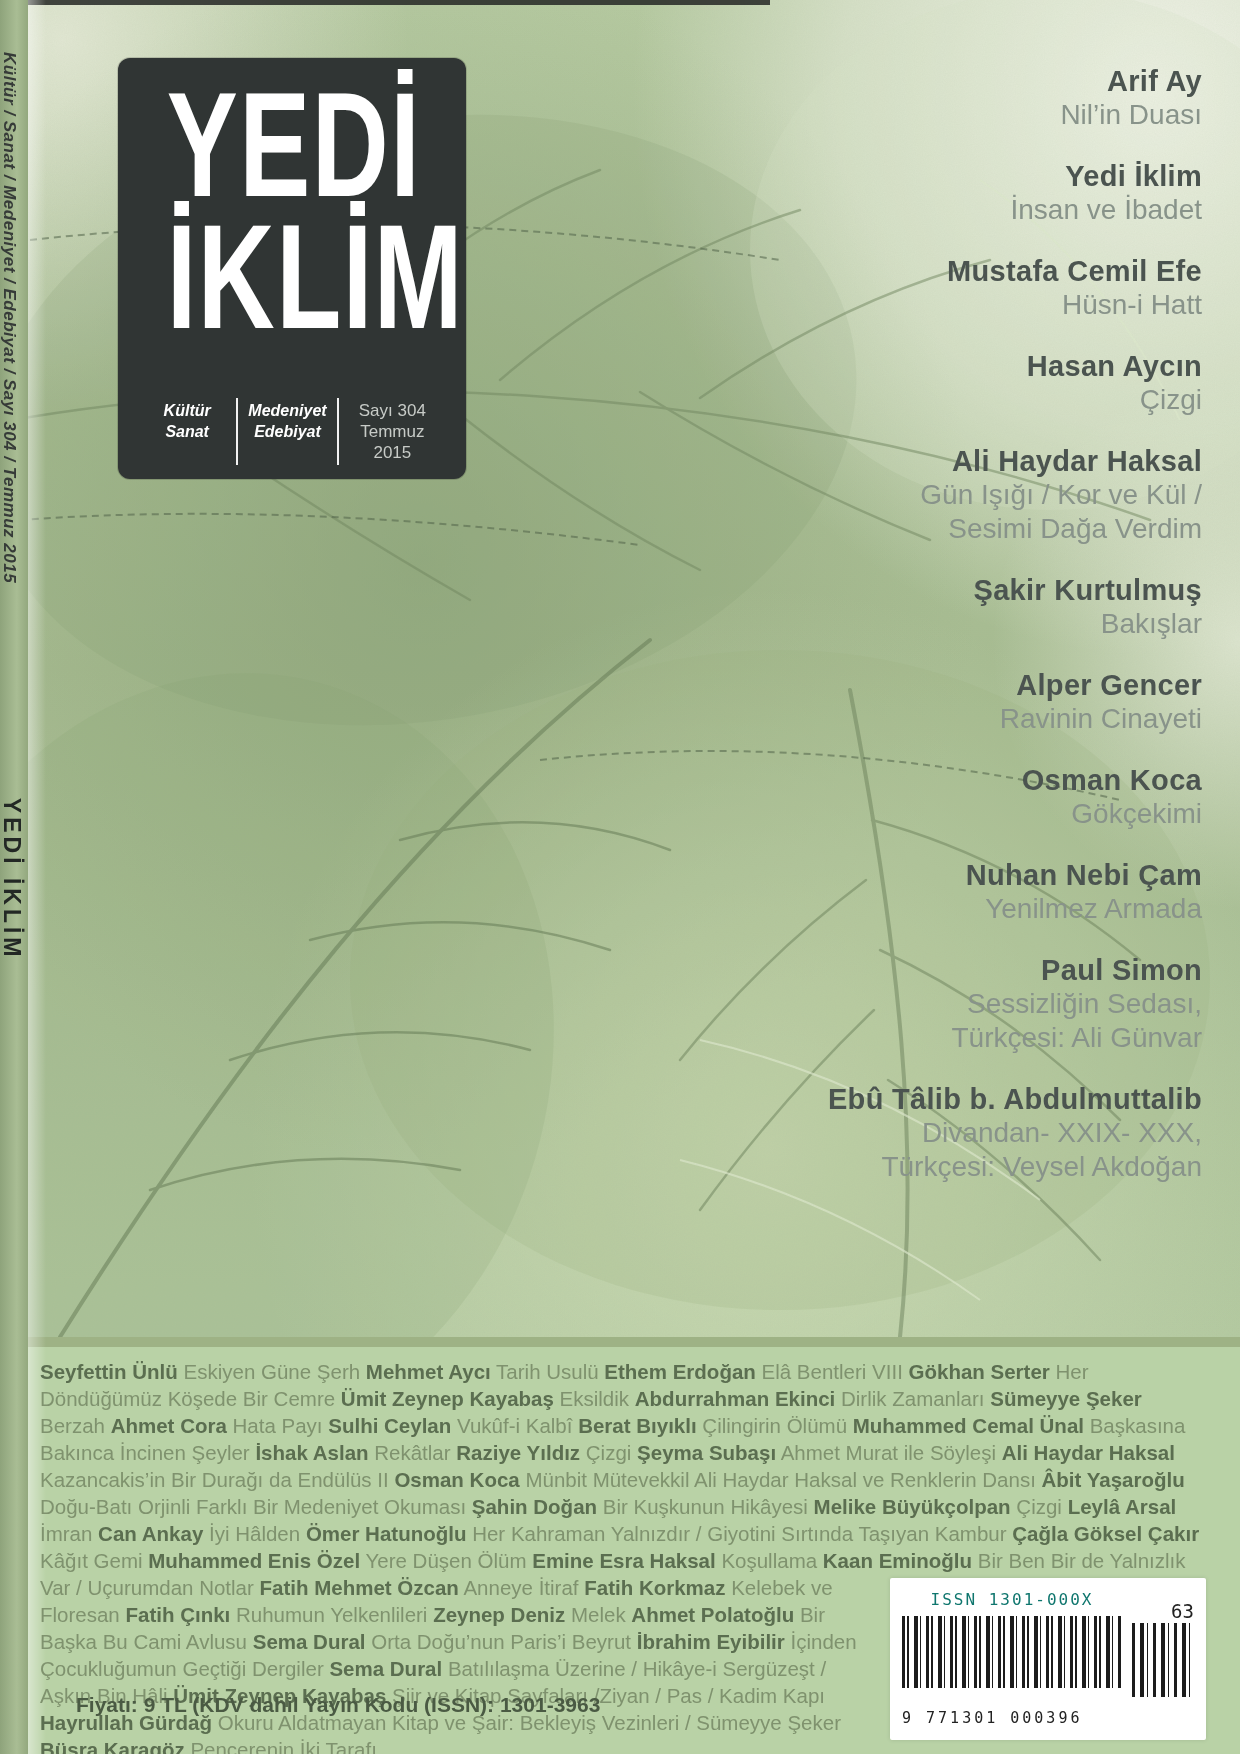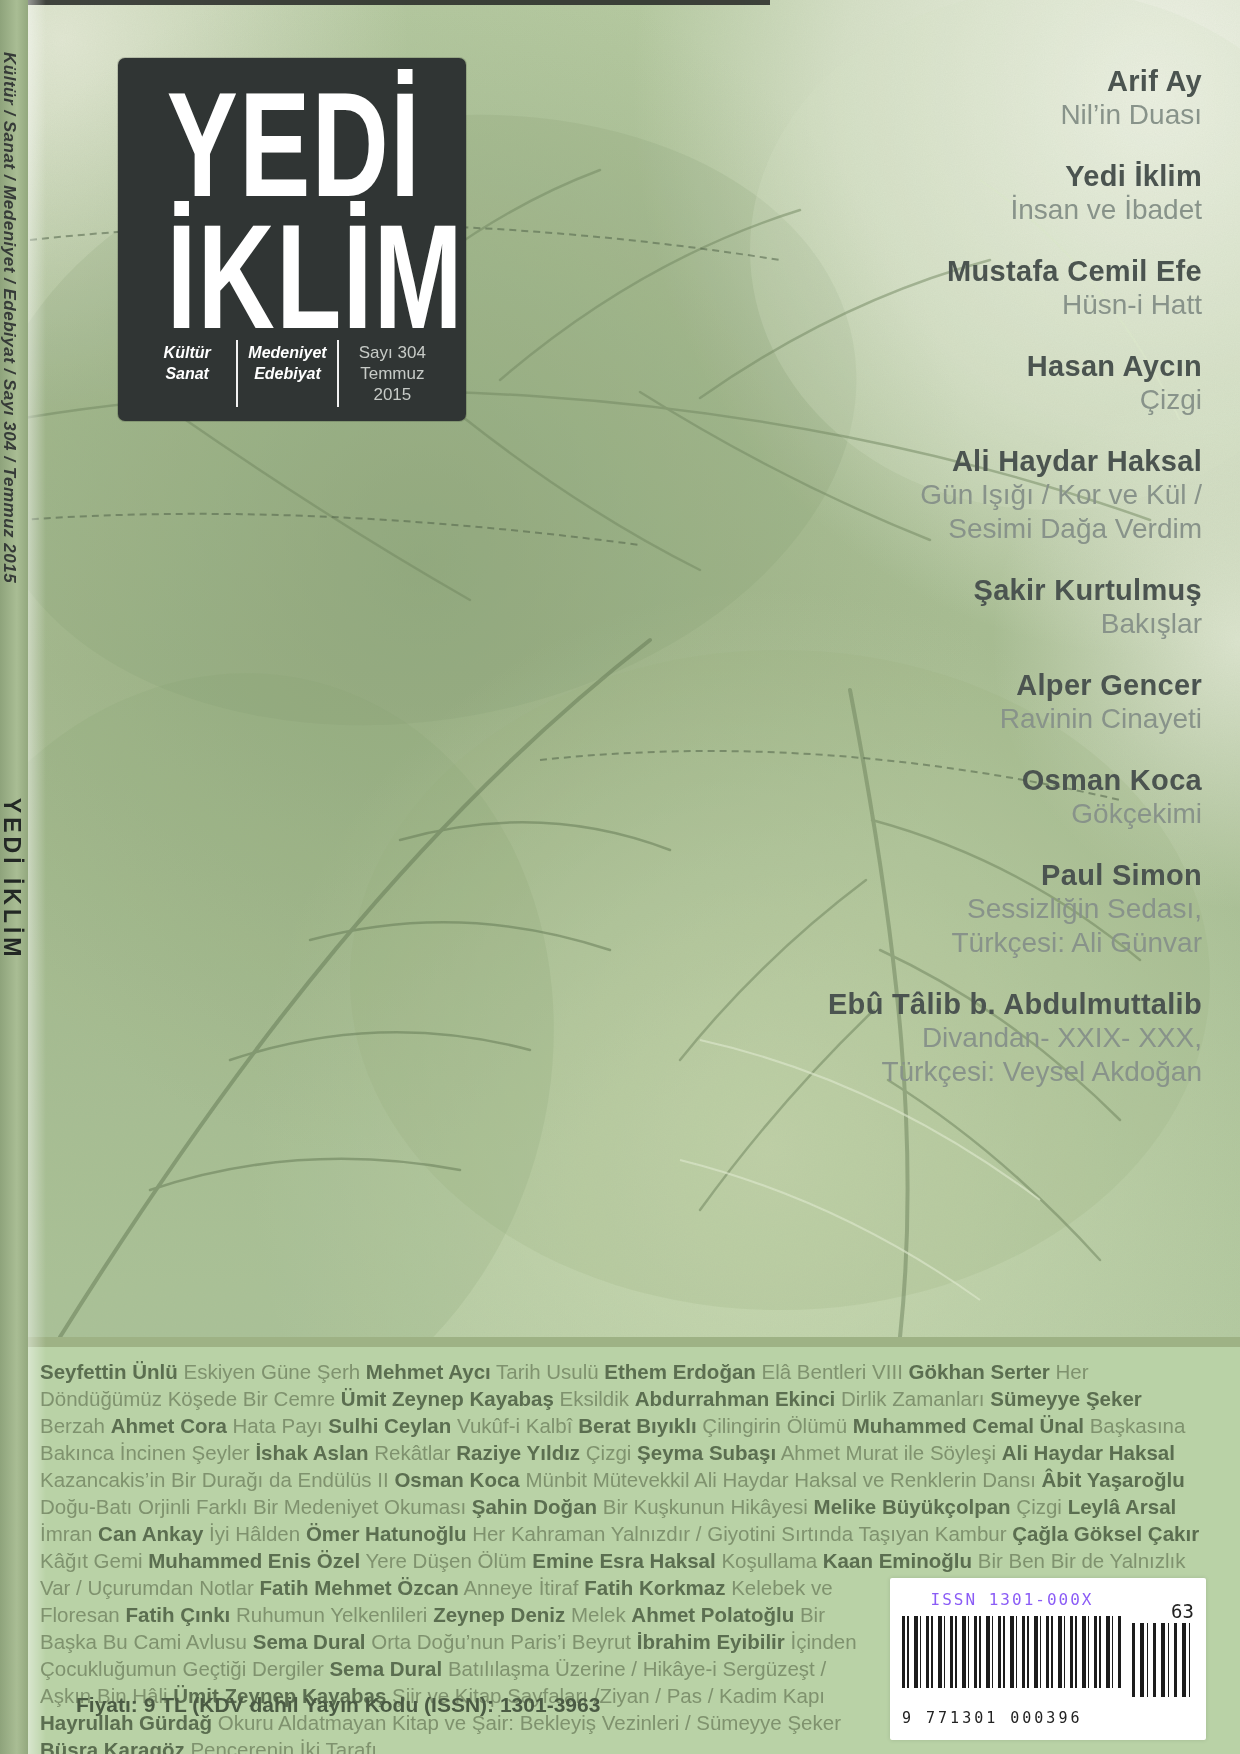--- a/index.html
+++ b/index.html
@@ -14,22 +14,22 @@
     background:linear-gradient(90deg,#8ea37b,#a9bd94 60%,#93a87e);}
   .spine-fold{position:absolute;left:28px;top:0;width:18px;height:1754px;
     background:linear-gradient(90deg,rgba(255,255,255,.45),rgba(255,255,255,0));}
 
   .spine-text{position:absolute;left:25px;top:52px;width:1400px;transform:rotate(90deg);
     transform-origin:0 0;font-size:17px;color:#363b38;white-space:nowrap;}
   .spine-text .meta{font-style:italic;font-weight:700;letter-spacing:.5px;}
   .spine-text .slogo{font-weight:700;font-size:23px;letter-spacing:4px;margin-left:210px;color:#23282​5;color:#232825;}
 
   
-  .logo-box{position:absolute;left:118px;top:58px;width:348px;height:363px;background:#303534;
-    border-radius:7px;display:flex;flex-direction:column;box-shadow:0 0 0 1px rgba(0,0,0,.15);}
+  .logo-box{position:absolute;left:118px;top:58px;width:348px;height:421px;background:#303534;
+    border-radius:12px;display:flex;flex-direction:column;box-shadow:0 0 0 1px rgba(0,0,0,.15);}
   .logo-line{font-weight:700;color:#ffffff;font-size:148px;line-height:118px;text-align:center;
     transform:scaleX(.72);transform-origin:50% 50%;letter-spacing:2px;white-space:nowrap;}
   .logo-line.l1{margin-top:28px;}
   .logo-line.l2{margin-top:14px;}
   .logo-footer{margin-top:auto;display:flex;align-items:stretch;padding:0 20px 14px;color:#fff;}
   .lf-cell{flex:1;text-align:center;font-size:16px;line-height:21px;padding:2px 4px;}
   .lf-cell.it{font-style:italic;font-weight:700;}
   .lf-cell.meta{color:#c7cbc7;font-size:17px;flex:1.1;}
   .lf-cell + .lf-cell{border-left:2px solid #f2f2f2;}
 
@@ -43,21 +43,21 @@
   
   .contrib{position:absolute;left:40px;top:1358px;width:1166px;
     font-size:20.5px;line-height:27px;color:#7f926e;}
   .contrib .seg-b{font-weight:700;color:#5b6e50;}
 
   .barcode{float:right;width:292px;margin:4px 0 10px 18px;background:#ffffff;
     padding:8px 12px 8px;border-radius:2px;box-shadow:0 0 4px rgba(0,0,0,.12);}
   .bc-body{display:flex;gap:10px;}
   .bc-left{flex:1;display:flex;flex-direction:column;}
   .bc-issn{font-family:"DejaVu Sans Mono",monospace;font-size:16px;letter-spacing:2px;
-    color:#8b5cf6;text-align:center;margin-bottom:3px;white-space:nowrap;}
+    color:#0f766e;text-align:center;margin-bottom:3px;white-space:nowrap;}
   .bc-bars{height:72px;background:repeating-linear-gradient(90deg,
     #1c1c1c 0 3px,#fff 3px 5px,#1c1c1c 5px 7px,#fff 7px 12px,
     #1c1c1c 12px 16px,#fff 16px 18px,#1c1c1c 18px 19px,#fff 19px 24px);}
   .bc-digits{font-family:"DejaVu Sans Mono",monospace;font-size:15px;letter-spacing:3px;
     color:#222;margin-top:17px;white-space:nowrap;}
   .bc-right{width:62px;display:flex;flex-direction:column;}
   .bc-addon-num{font-family:"DejaVu Sans Mono",monospace;font-size:19px;color:#222;
     text-align:right;margin-top:16px;line-height:1;}
   .bc-addon-bars{height:74px;margin-top:2px;background:repeating-linear-gradient(90deg,
     #1c1c1c 0 3px,#fff 3px 8px,#1c1c1c 8px 12px,#fff 12px 15px,#1c1c1c 15px 16px,#fff 16px 21px);}
@@ -219,20 +219,24 @@
     </div>
     <div class="toc-entry">
       <div class="toc-author">Alper Gencer</div>
       <div class="toc-title">Ravinin Cinayeti</div>
     </div>
     <div class="toc-entry">
       <div class="toc-author">Osman Koca</div>
       <div class="toc-title">Gökçekimi</div>
     </div>
     <div class="toc-entry">
+      <div class="toc-author">Nuhan Nebi Çam</div>
+      <div class="toc-title">Yenilmez Armada</div>
+    </div>
+    <div class="toc-entry">
       <div class="toc-author">Paul Simon</div>
       <div class="toc-title">Sessizliğin Sedası,</div>
       <div class="toc-title">Türkçesi: Ali Günvar</div>
     </div>
     <div class="toc-entry">
       <div class="toc-author">Ebû Tâlib b. Abdulmuttalib</div>
       <div class="toc-title">Divandan- XXIX- XXX,</div>
       <div class="toc-title">Türkçesi: Veysel Akdoğan</div>
     </div>
   </div>

